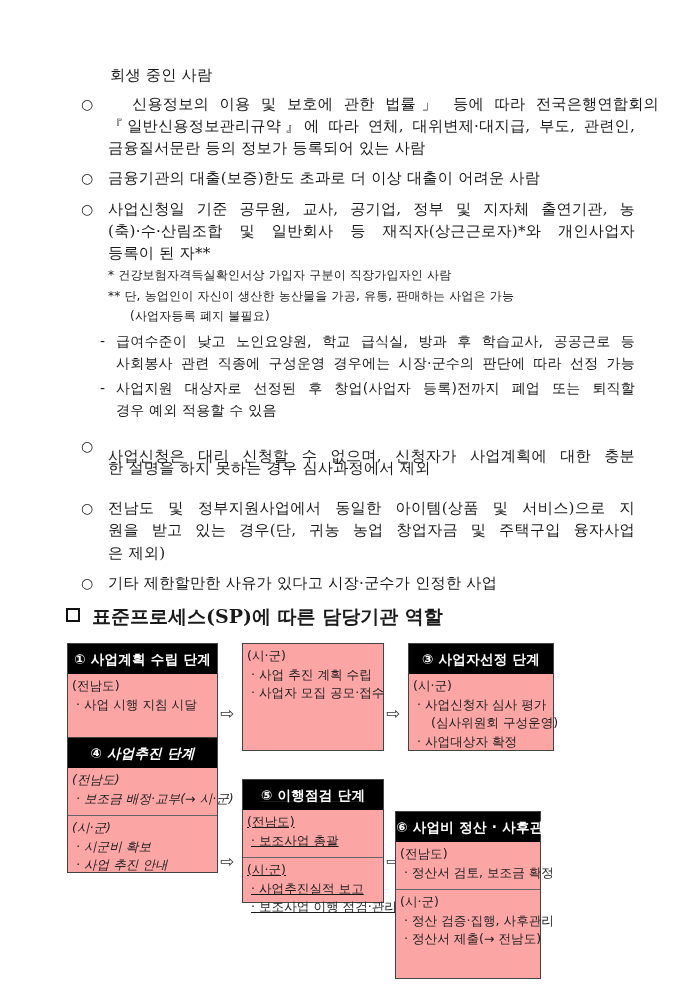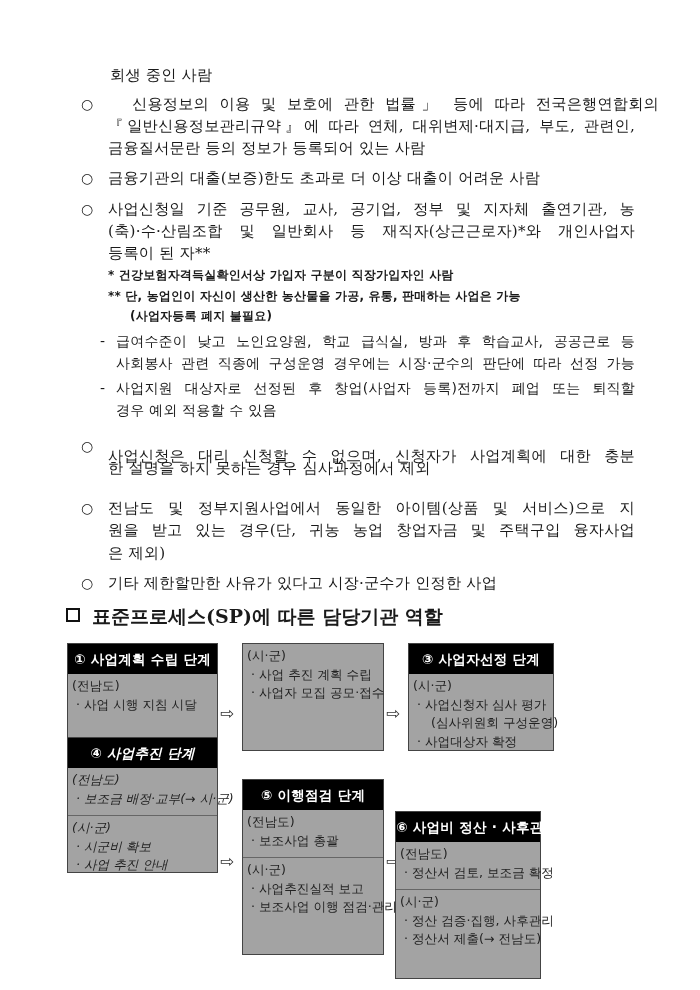--- a/index.html
+++ b/index.html
@@ -1,25 +1,25 @@
 <!DOCTYPE html>
 <html><head>
 <meta charset="utf-8">
 <style>
   html, body { margin: 0; padding: 0; background: #ffffff; }
   body { width: 700px; height: 990px; position: relative; overflow: hidden;
          font-family: "DejaVu Serif", "Liberation Serif", serif; color: #1a1a1a; }
   .ln { position: absolute; white-space: nowrap; font-size: 15.2px; line-height: 20px; letter-spacing: 0.2px; }
   .jst { text-align: justify; text-align-last: justify; }
   .bul { position: absolute; font-size: 14px; line-height: 20px; font-family: "DejaVu Sans", sans-serif; }
-  .note { font-family: "DejaVu Sans", sans-serif; font-size: 12px; font-weight: bold; }
+  .note { font-family: "DejaVu Sans", sans-serif; font-size: 12px; }
   .dash-ln { font-family: "DejaVu Sans", sans-serif; font-size: 14px; }
   .heading { position: absolute; left: 66px; top: 603px; font-size: 19px; font-weight: bold; line-height: 26px; white-space: nowrap; }
   .heading .sq { display: inline-block; width: 10px; height: 10px; border: 2px solid #111; margin-right: 12px; vertical-align: 1px; }
-  .box { position: absolute; border: 1.3px solid #444; background: #a3a3a3; box-sizing: border-box;
+  .box { position: absolute; border: 1.3px solid #444; background: #fca5a5; box-sizing: border-box;
          font-family: "DejaVu Sans", sans-serif; }
   .box .hd { background: #000; color: #fff; font-weight: bold; font-size: 13.5px; text-align: center;
              height: 30px; line-height: 30px; white-space: nowrap; letter-spacing: 0.3px; }
   .box .sec { padding: 3px 4px 0 4px; font-size: 12.6px; line-height: 18.5px; color: #222; }
   .box .sec + .sec { border-top: 1.5px solid #666; }
   .box .it { padding-left: 4px; white-space: nowrap; }
   .box .cont { padding-left: 18px; white-space: nowrap; }
   .arrow { position: absolute; font-family: "DejaVu Sans", sans-serif; font-size: 17px; color: #333; line-height: 18px; }
 </style>
 </head>
@@ -103,21 +103,21 @@
     <div class="it">· 보조금 배정·교부(→ 시·군)</div>
   </div>
   <div class="sec">
     <div>(시·군)</div>
     <div class="it">· 시군비 확보</div>
     <div class="it">· 사업 추진 안내</div>
   </div>
 </div>
 <div class="arrow" style="left:220px; top:852px;">⇨</div>
 
-<div class="box" style="left:242px; top:779px; width:142px; height:176px;">
+<div class="box" style="left:242px; top:779px; width:142px; height:124px;text-decoration:underline;">
   <div class="hd">⑤ 이행점검 단계</div>
   <div class="sec" style="height:44px;">
     <div>(전남도)</div>
     <div class="it">· 보조사업 총괄</div>
   </div>
   <div class="sec">
     <div>(시·군)</div>
     <div class="it">· 사업추진실적 보고</div>
     <div class="it">· 보조사업 이행 점검·관리</div>
   </div>

